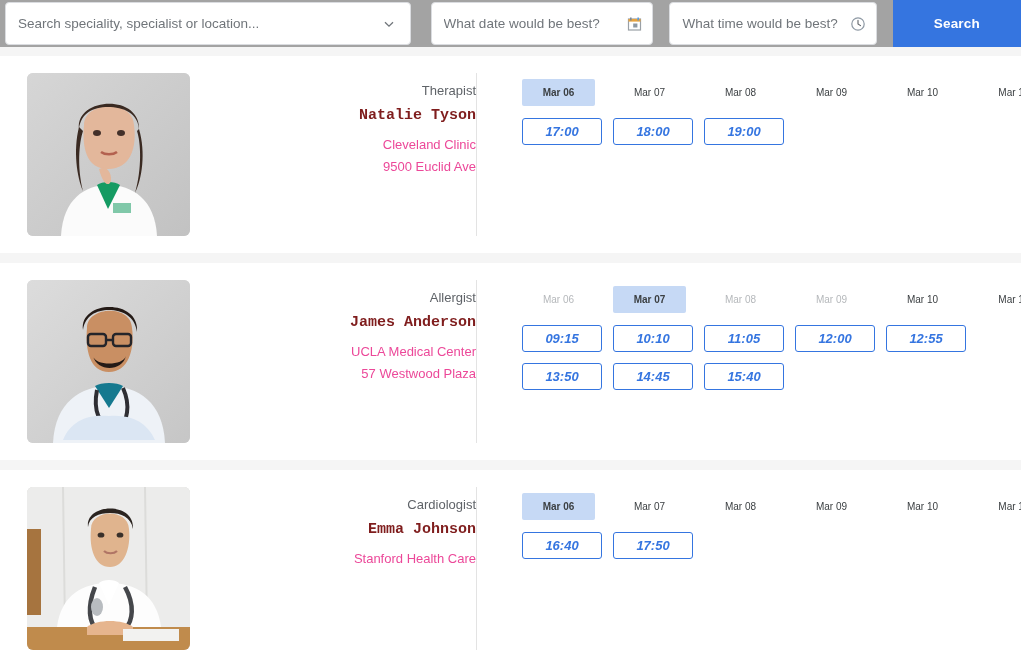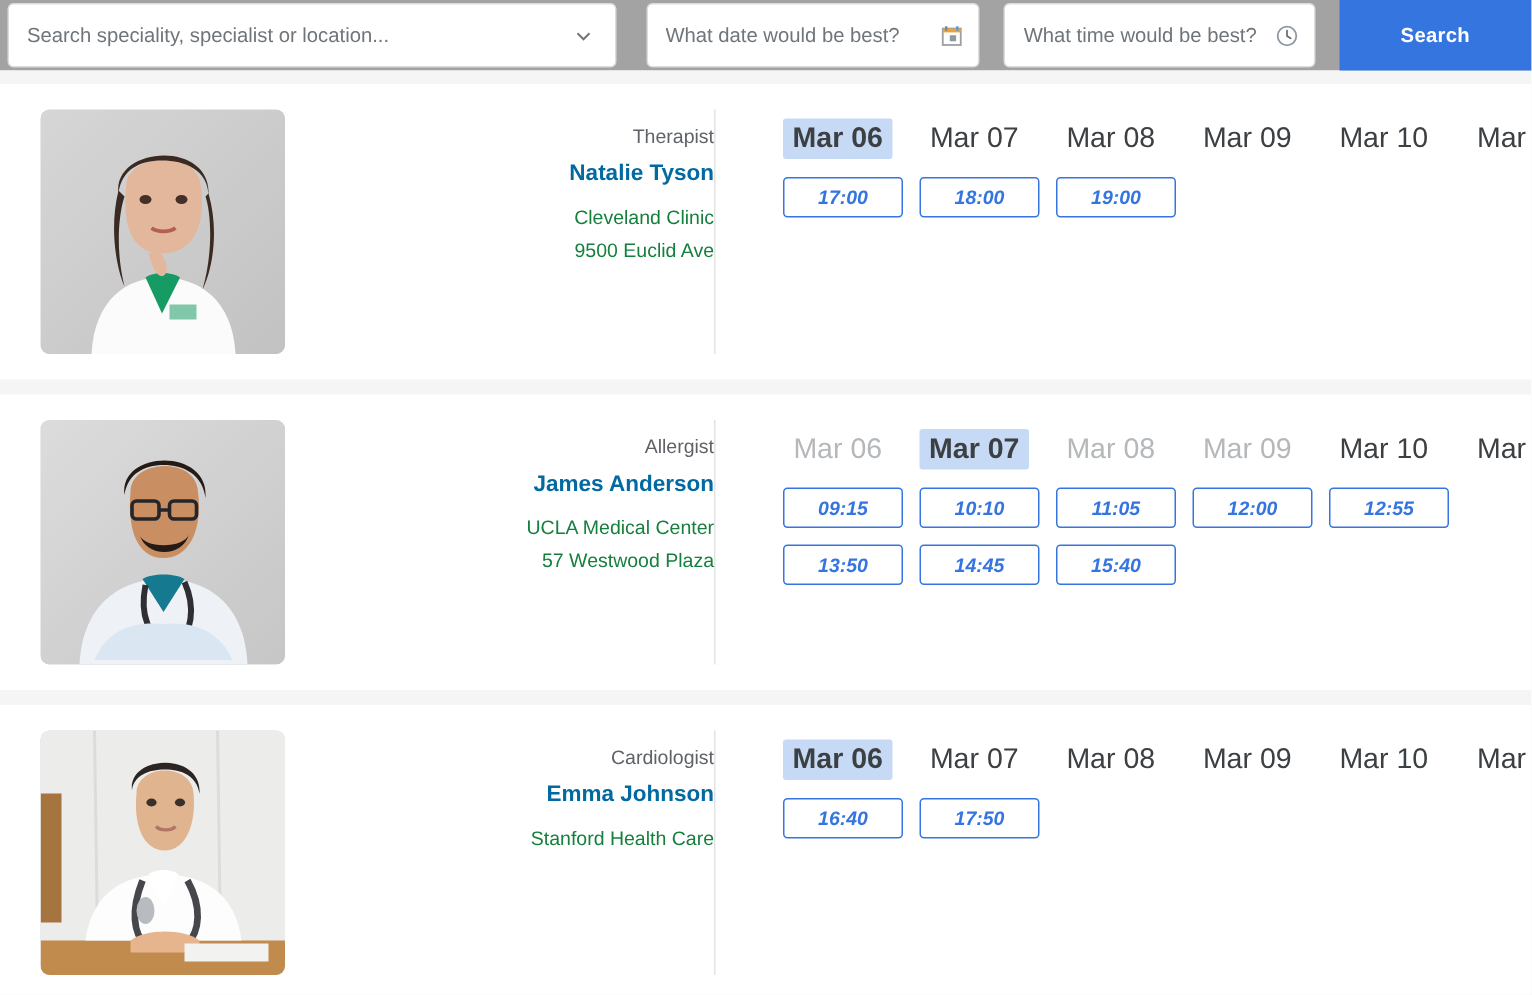--- a/index.html
+++ b/index.html
@@ -133,48 +133,49 @@
   }
   .speciality {
     font-size: 13px;
     color: #5f6368;
     line-height: 18px;
     margin-bottom: 6px;
   }
   .doc-name {
     font-size: 15px;
     font-weight: bold;
-    color: #0369a1;
+    color: #7f1d1d;
     line-height: 20px;
     margin-bottom: 8px;
+    font-family: Liberation Mono, monospace;
   }
   .clinic, .address {
     font-size: 13px;
-    color: #15803d;
+    color: #ec4899;
     line-height: 22px;
   }
 
   .sched-col {
     flex: 1 1 auto;
     padding-left: 45px;
     padding-top: 6px;
     box-sizing: border-box;
   }
   .dates {
     display: flex;
     align-items: center;
     margin-bottom: 12px;
   }
   .date-tab {
     width: 73px;
     height: 27px;
     display: flex;
     align-items: center;
     justify-content: center;
-    font-size: 19px;
+    font-size: 10px;
     color: #3c4043;
     border-radius: 2px;
     margin-right: 18px;
     cursor: pointer;
     box-sizing: border-box;
   }
   .date-tab.selected {
     background: #c6d9f5;
     font-weight: bold;
   }

